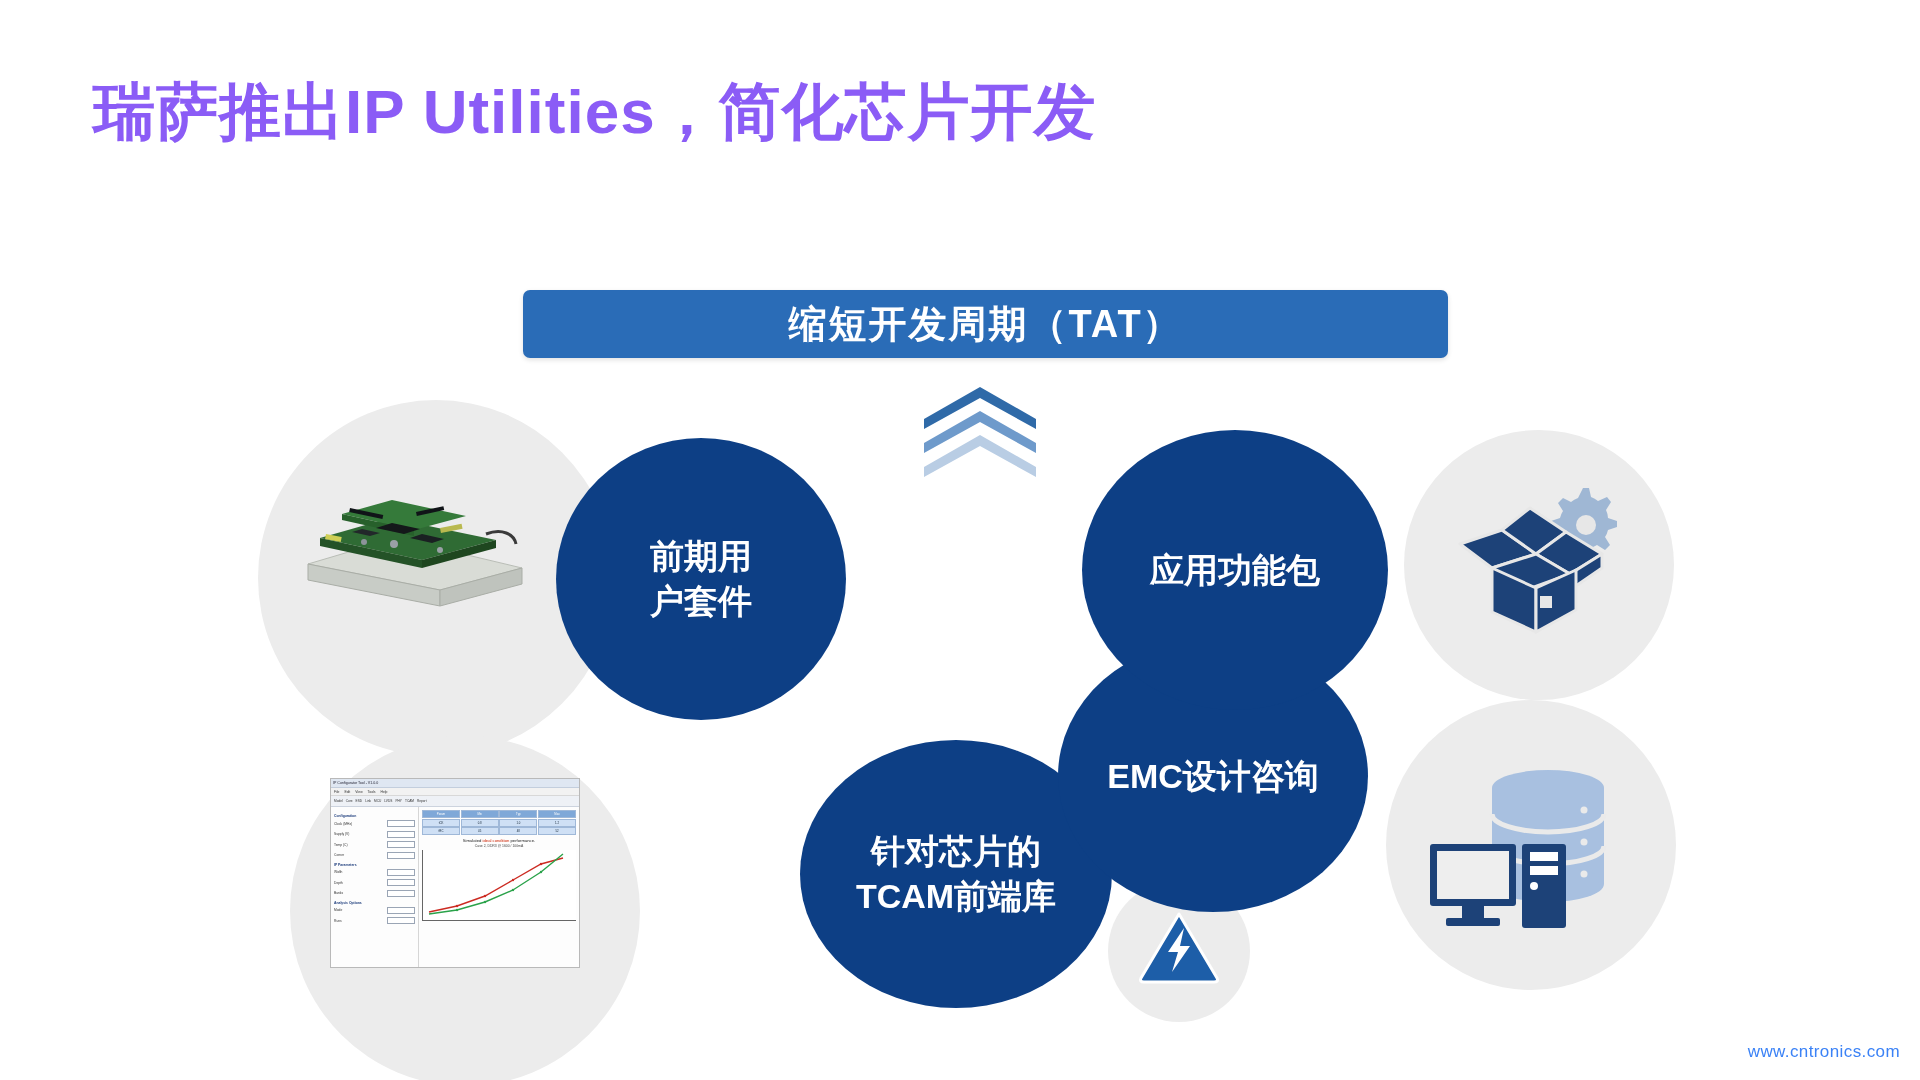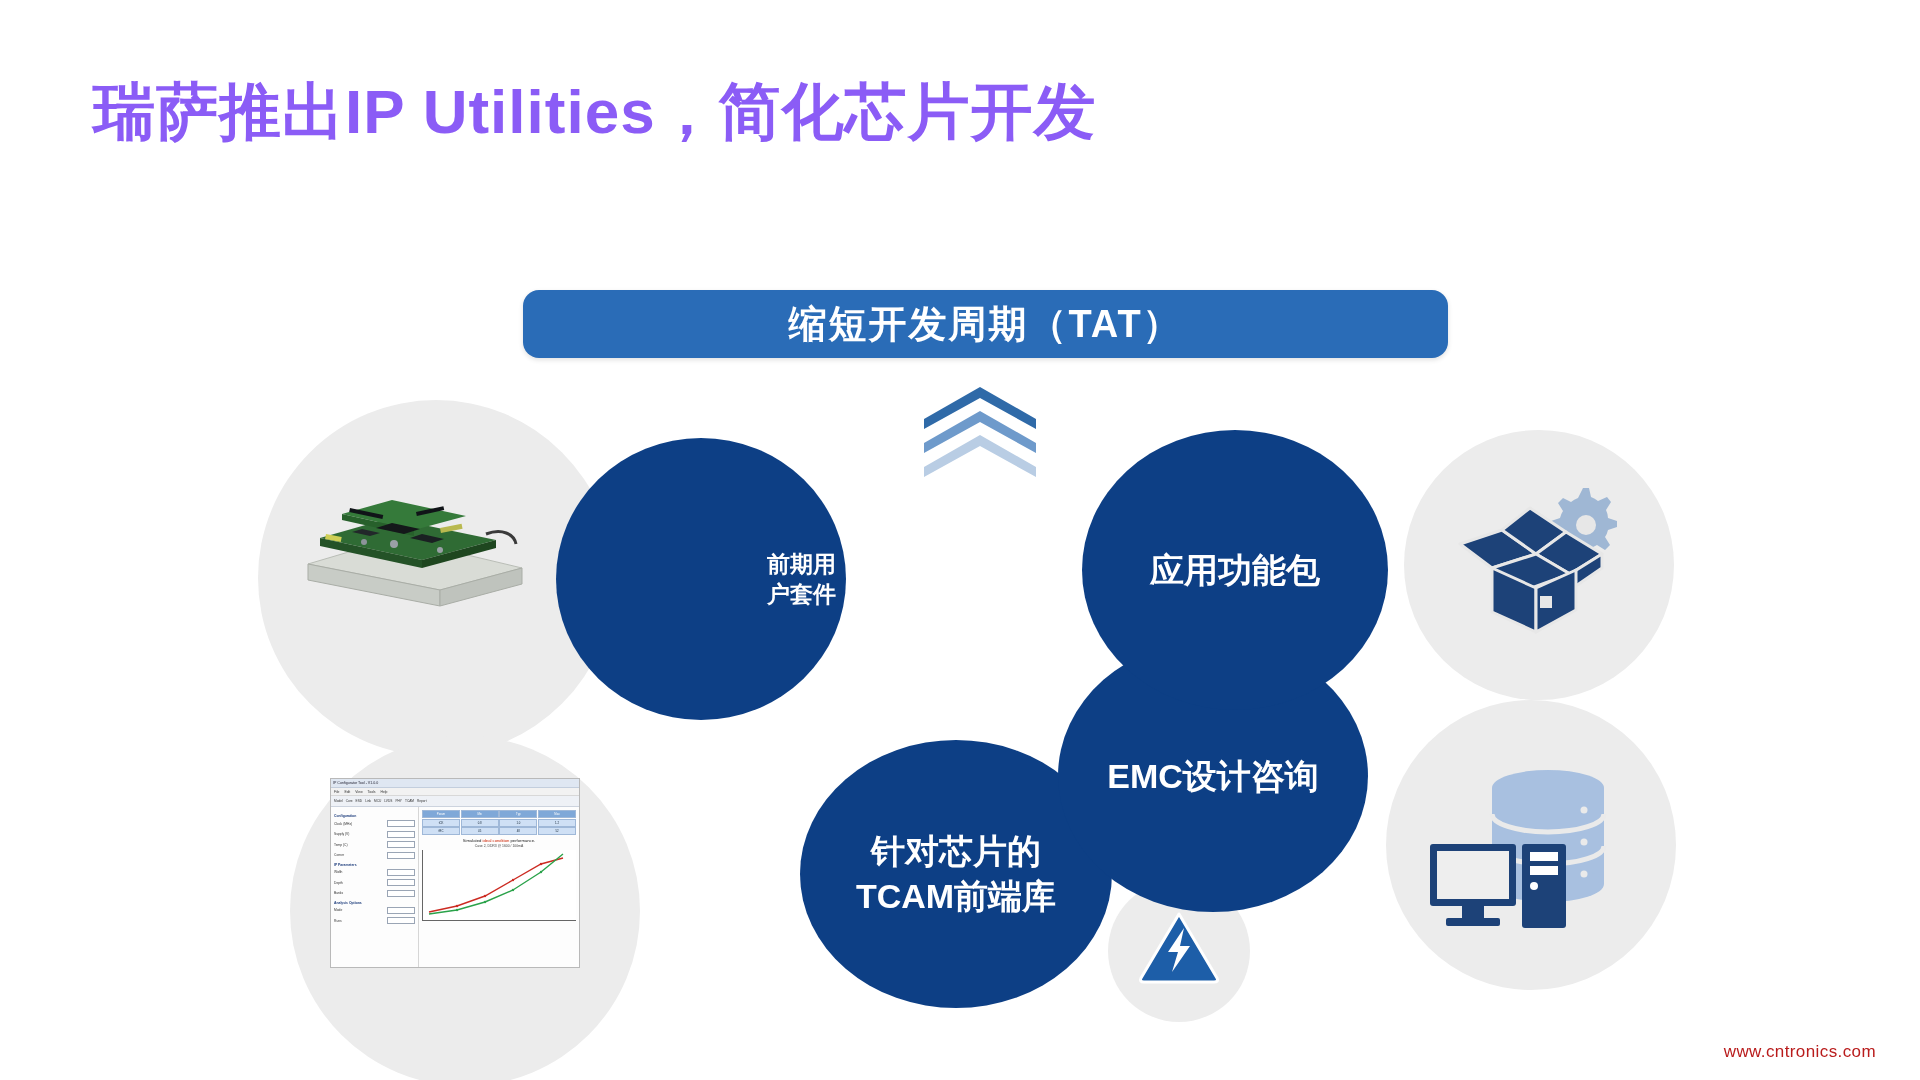--- a/index.html
+++ b/index.html
@@ -37,21 +37,21 @@
   }
 
   
   #tat-banner {
     position: absolute;
     left: 523px;
     top: 290px;
     width: 925px;
     height: 68px;
     background: #2a6cb7;
-    border-radius: 16px;
+    border-radius: 7px;
     display: flex;
     align-items: center;
     justify-content: center;
     box-shadow: 0 2px 5px rgba(0,0,0,0.12);
   }
   #tat-banner-label {
     color: #ffffff;
     font-size: 38px;
     font-weight: bold;
     letter-spacing: 2px;
@@ -104,23 +104,22 @@
   .bubble-dark { background: #0d3f85; }
   .bubble-center {
     background: #aebdd5;
     color: #12356f;
   }
 
   
   #bubble-kit {
     left: 556px; top: 438px;
     width: 290px; height: 282px;
-    font-size: 23px;
+    font-size: 34px;
     z-index: 4;
-    justify-content: flex-end;
   }
   
   #bubble-ipcore {
     left: 582px; top: 652px;
     width: 290px; height: 270px;
     font-size: 34px;
     z-index: 3;
   }
   
   #bubble-emc {
@@ -302,23 +301,23 @@
     left: 1138px;
     top: 906px;
     width: 82px;
     height: 82px;
     z-index: 4;
   }
 
   
   #watermark {
     position: absolute;
-    right: 44px;
+    right: 20px;
     bottom: 18px;
-    color: #b91c1c;
+    color: #3b82f6;
     font-size: 17px;
     letter-spacing: 0.4px;
   }
 </style>
 </head>
 <body>
 
 <div id="slide">
 
   <div id="slide-title">瑞萨推出IP Utilities，简化芯片开发</div>

